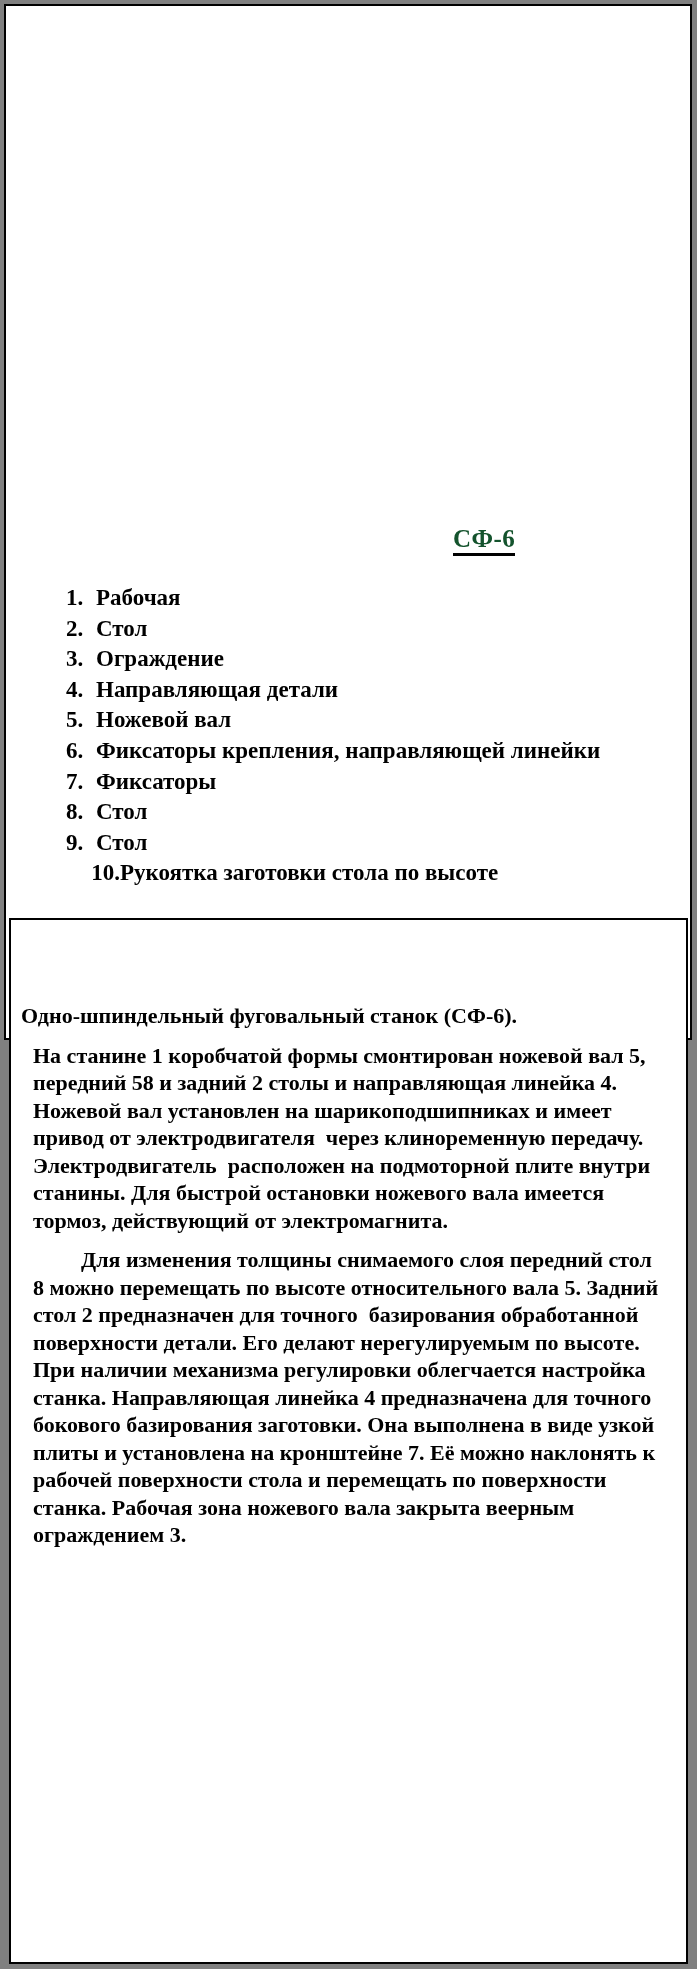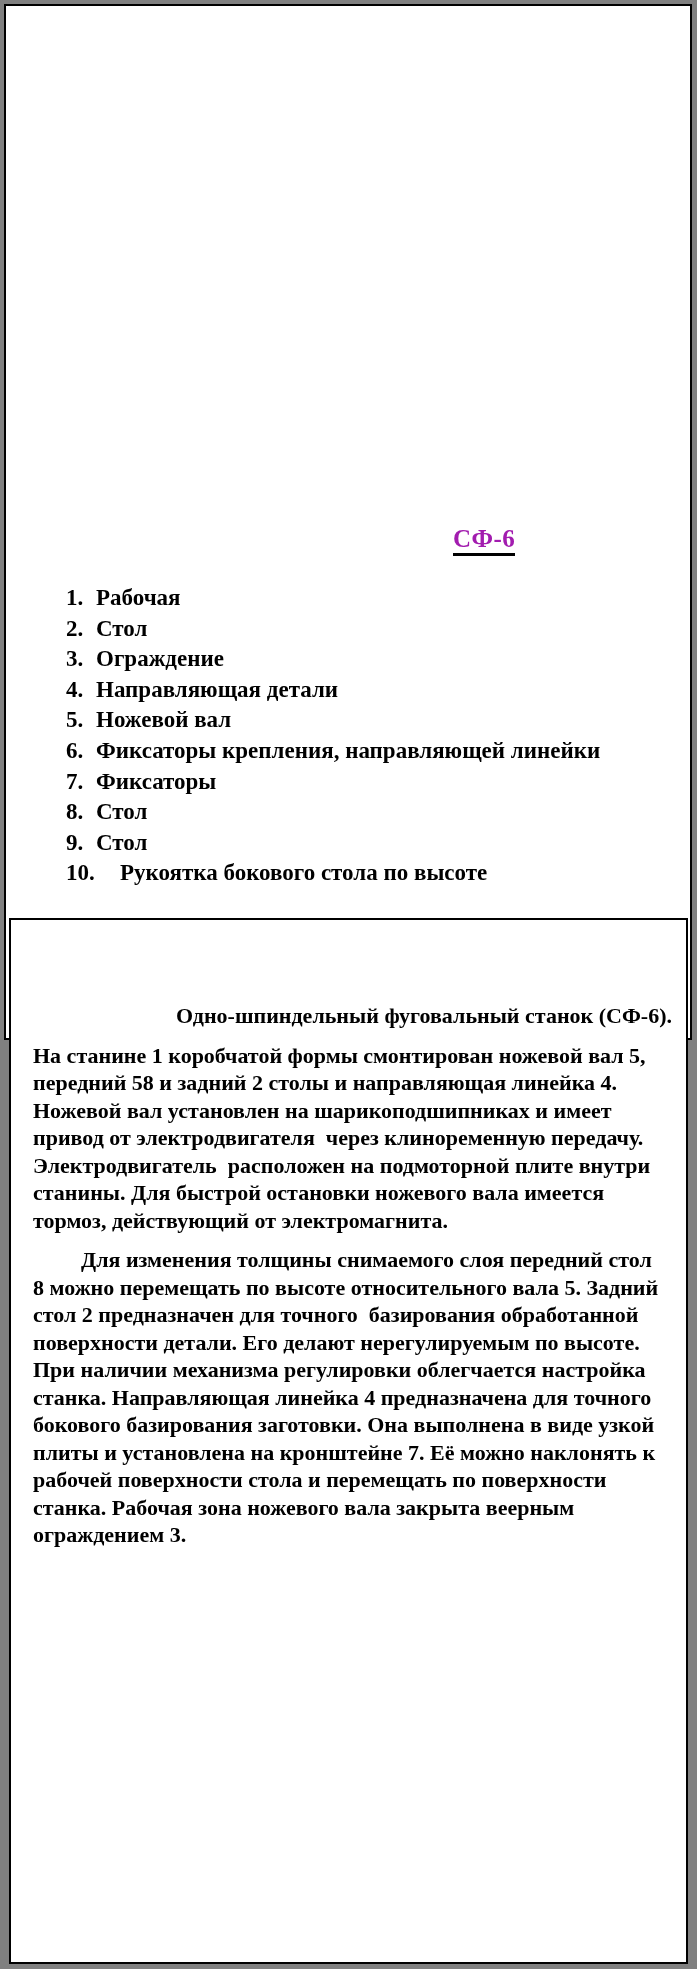--- a/index.html
+++ b/index.html
@@ -26,21 +26,21 @@
     background: #ffffff;
     border: 2px solid #000000;
     z-index: 1;
   }
   .doc-title {
     position: absolute;
     left: 447px;
     top: 519px;
     font-size: 25px;
     font-weight: bold;
-    color: #a21caf;
+    color: #14532d;
     letter-spacing: 0.5px;
     border-bottom: 3px solid #000000;
     padding-bottom: 0px;
     line-height: 1.1;
   }
   .parts-list {
     position: absolute;
     left: 60px;
     top: 577px;
     width: 600px;
@@ -52,41 +52,42 @@
     color: #000000;
     line-height: 30.6px;
     white-space: nowrap;
   }
   .parts-item .num {
     min-width: 30px;
     flex: 0 0 auto;
   }
   .parts-item.wide .num {
     min-width: 54px;
+    text-align: right;
   }
   .textbox {
     position: absolute;
     left: 9px;
     top: 918px;
     width: 675px;   
     height: 1042px; 
     background: #ffffff;
     border: 2px solid #000000;
     z-index: 2;
     box-sizing: content-box;
   }
   .textbox-inner {
     padding: 82px 14px 0 10px;
   }
   .tb-heading {
     font-size: 22px;
     font-weight: bold;
     color: #000000;
     line-height: 27.5px;
-    text-align: right;
+    text-align: left;
     margin: 0;
   }
   .tb-para {
     font-size: 22px;
     font-weight: bold;
     color: #000000;
     line-height: 27.5px;
     text-align: left;
     margin: 12px;
     white-space: pre-wrap;
@@ -136,21 +137,21 @@
       <div class="parts-item">
         <span class="num">8.</span>
         <span class="label">Стол</span>
       </div>
       <div class="parts-item">
         <span class="num">9.</span>
         <span class="label">Стол</span>
       </div>
       <div class="parts-item wide">
         <span class="num">10.</span>
-        <span class="label">Рукоятка бокового стола по высоте</span>
+        <span class="label">Рукоятка заготовки стола по высоте</span>
       </div>
     </div>
 
   </div>
 
   <div class="textbox">
     <div class="textbox-inner">
       <p class="tb-heading">Одно-шпиндельный фуговальный станок (СФ-6).</p>
       <p class="tb-para">На станине 1 коробчатой формы смонтирован ножевой вал 5, передний 58 и задний 2 столы и направляющая линейка 4. Ножевой вал установлен на шарикоподшипниках и имеет привод от электродвигателя  через клиноременную передачу. Электродвигатель  расположен на подмоторной плите внутри станины. Для быстрой остановки ножевого вала имеется тормоз, действующий от электромагнита.</p>
       <p class="tb-para indented">Для изменения толщины снимаемого слоя передний стол 8 можно перемещать по высоте относительного вала 5. Задний стол 2 предназначен для точного  базирования обработанной поверхности детали. Его делают нерегулируемым по высоте. При наличии механизма регулировки облегчается настройка станка. Направляющая линейка 4 предназначена для точного бокового базирования заготовки. Она выполнена в виде узкой плиты и установлена на кронштейне 7. Её можно наклонять к рабочей поверхности стола и перемещать по поверхности станка. Рабочая зона ножевого вала закрыта веерным ограждением 3.</p>

